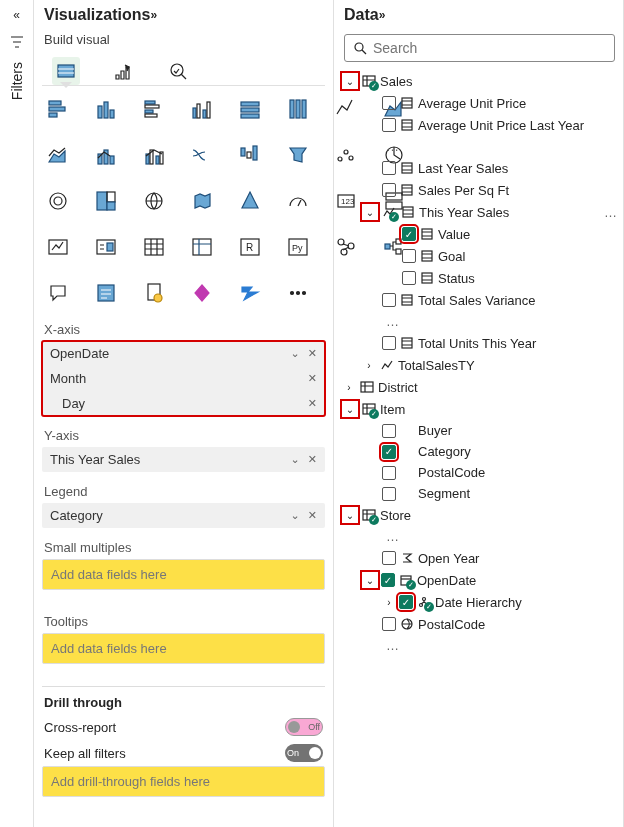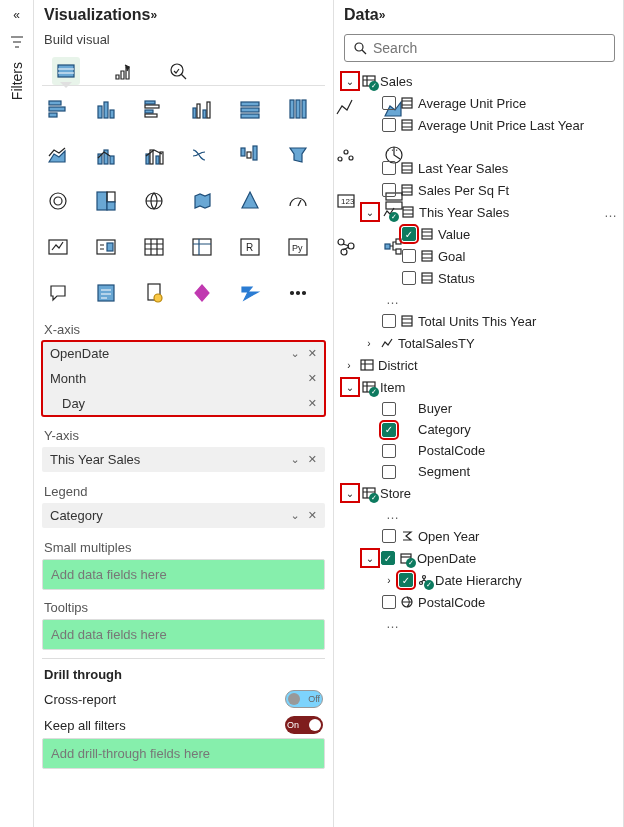--- a/index.html
+++ b/index.html
@@ -25,29 +25,29 @@
 
 .viz-grid { display: grid; grid-template-columns: repeat(8, 1fr); gap: 20px; padding: 10px 2px; }
 .viz-grid .vi { width: 28px; height: 26px; display:flex; align-items:center; justify-content:center; }
 .viz-grid .vi svg { width:22px; height:22px; }
 
 .section-label { font-size: 13px; color: #555; padding: 6px 2px 4px; }
 
 .field-well { background: #f0f0f0; border-radius: 2px; margin-bottom: 6px; }
 .field-row { display:flex; align-items:center; justify-content:space-between; padding: 5px 8px; font-size: 13px; color:#333; }
 .field-row .acts { display:flex; gap:8px; color:#666; font-size:11px; }
-.field-placeholder { background:#86efac; border:1px solid #ddd; border-radius:2px; padding:7px 8px; color:#777; margin-bottom:4px; }
+.field-placeholder { background:#fde047; border:1px solid #ddd; border-radius:2px; padding:7px 8px; color:#777; margin-bottom:18px; }
 
 .red-box { outline: 2px solid #d40000; outline-offset: -1px; }
 
 .drill-row { display:flex; justify-content:space-between; align-items:center; padding:4px 2px; }
 .toggle { width:38px; height:18px; border-radius:10px; display:flex; align-items:center; padding:0 2px; font-size:9px; color:#fff; }
-.toggle.off { background:#7dd3fc; border:1px solid #999; color:#666; justify-content:flex-end; }
+.toggle.off { background:#f9a8d4; border:1px solid #999; color:#666; justify-content:flex-end; }
 .toggle.off::before { content:""; width:12px; height:12px; background:#999; border-radius:50%; margin-right:auto; }
-.toggle.on { background:#7f1d1d; justify-content:flex-start; }
+.toggle.on { background:#737373; justify-content:flex-start; }
 .toggle.on::after { content:""; width:12px; height:12px; background:#fff; border-radius:50%; margin-left:auto; }
 
 
 .search { display:flex; align-items:center; border:1px solid #888; border-radius:3px; padding:5px 8px; margin:4px 2px 8px; gap:6px; }
 .search input { border:none; outline:none; flex:1; font-size:14px; color:#666; }
 
 .tree { font-size:13px; }
 .tr { display:flex; align-items:center; gap:3px; padding:3px 0; white-space:nowrap; }
 .ind1 { padding-left: 0px; } .ind2 { padding-left: 20px; } .ind3 { padding-left: 40px; } .ind4 { padding-left: 60px; }
 .caret { width:14px; font-size:10px; display:inline-flex; justify-content:center; }
@@ -522,20 +522,30 @@
         <span class="cb"></span>
         <span class="fld-ico">
           <svg width="12" height="12">
             <rect x="1" y="1" width="10" height="10"></rect>
             <path d="M1 4h10M1 8h10"></path>
           </svg>
         </span>
         <span>Status</span>
       </div>
     <div class="tr ind3">
+        <span class="cb"></span>
+        <span class="fld-ico">
+          <svg width="12" height="12">
+            <rect x="1" y="1" width="10" height="10"></rect>
+            <path d="M1 4h10M1 8h10"></path>
+          </svg>
+        </span>
+        <span>Total Sales Variance</span>
+      </div>
+    <div class="tr ind3">
         <span class="ellips">…</span>
       </div>
     <div class="tr ind3">
         <span class="cb"></span>
         <span class="fld-ico">
           <svg width="12" height="12">
             <rect x="1" y="1" width="10" height="10"></rect>
             <path d="M1 4h10M1 8h10"></path>
           </svg>
         </span>

